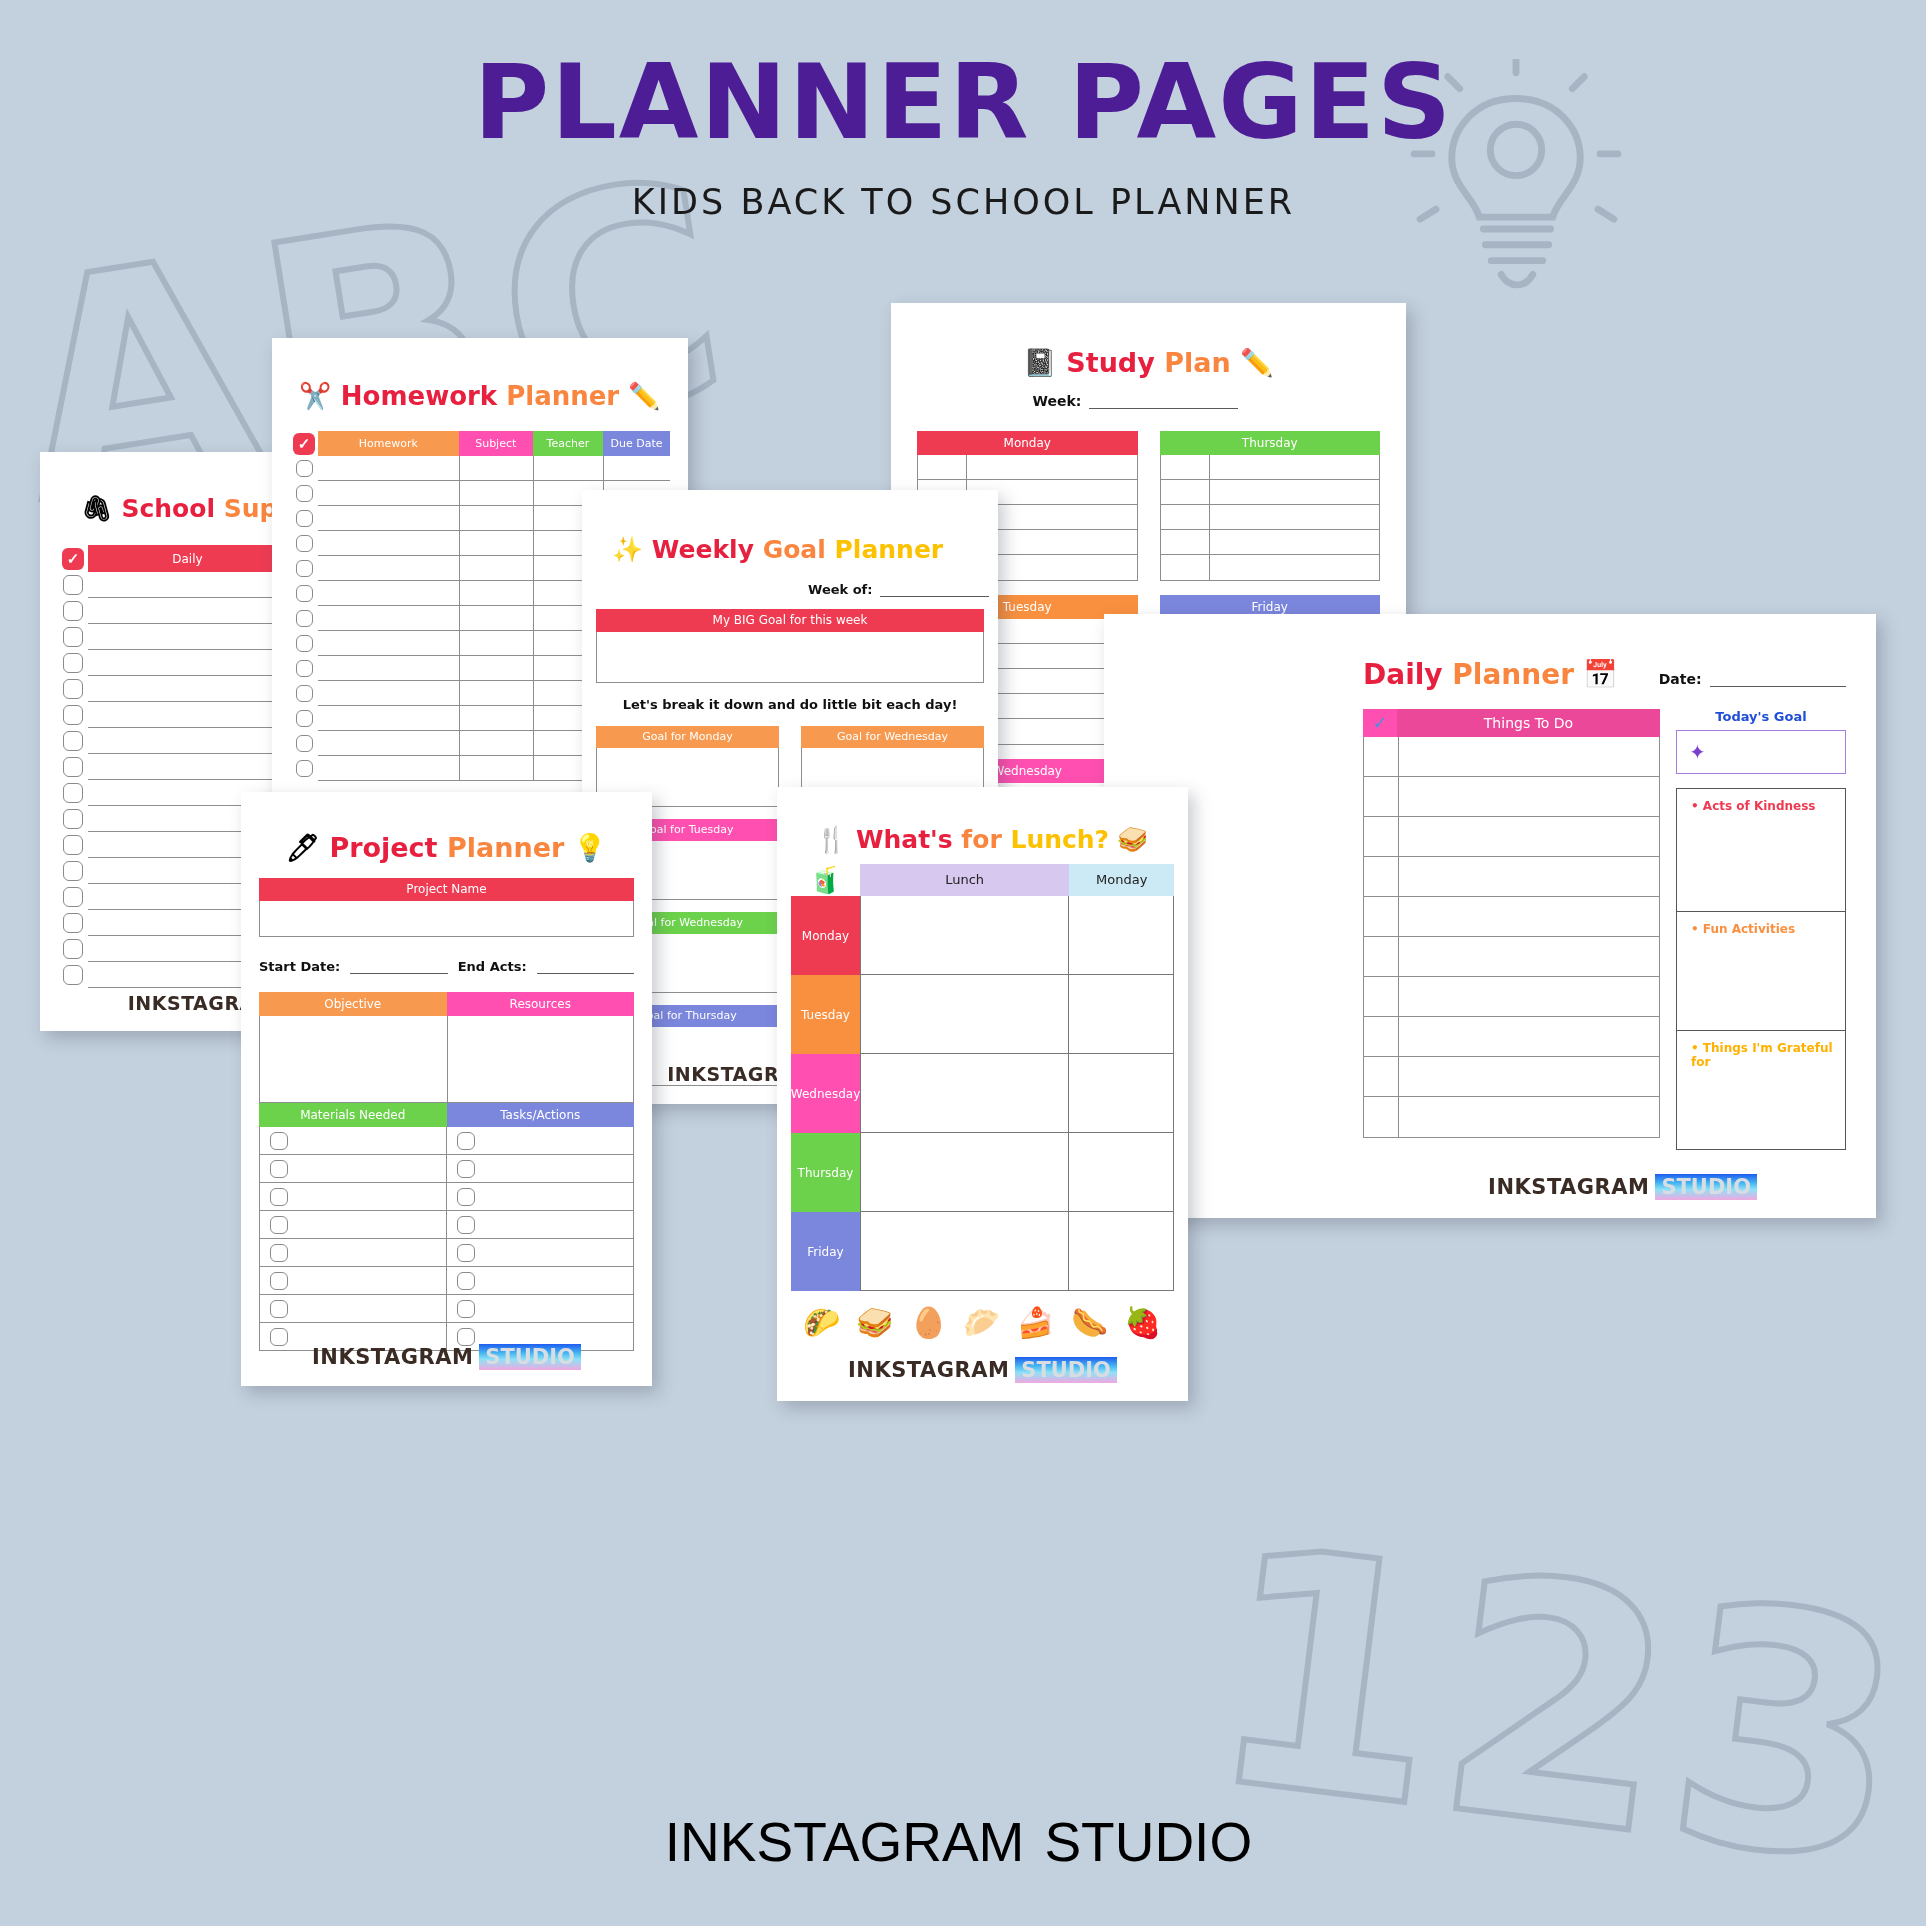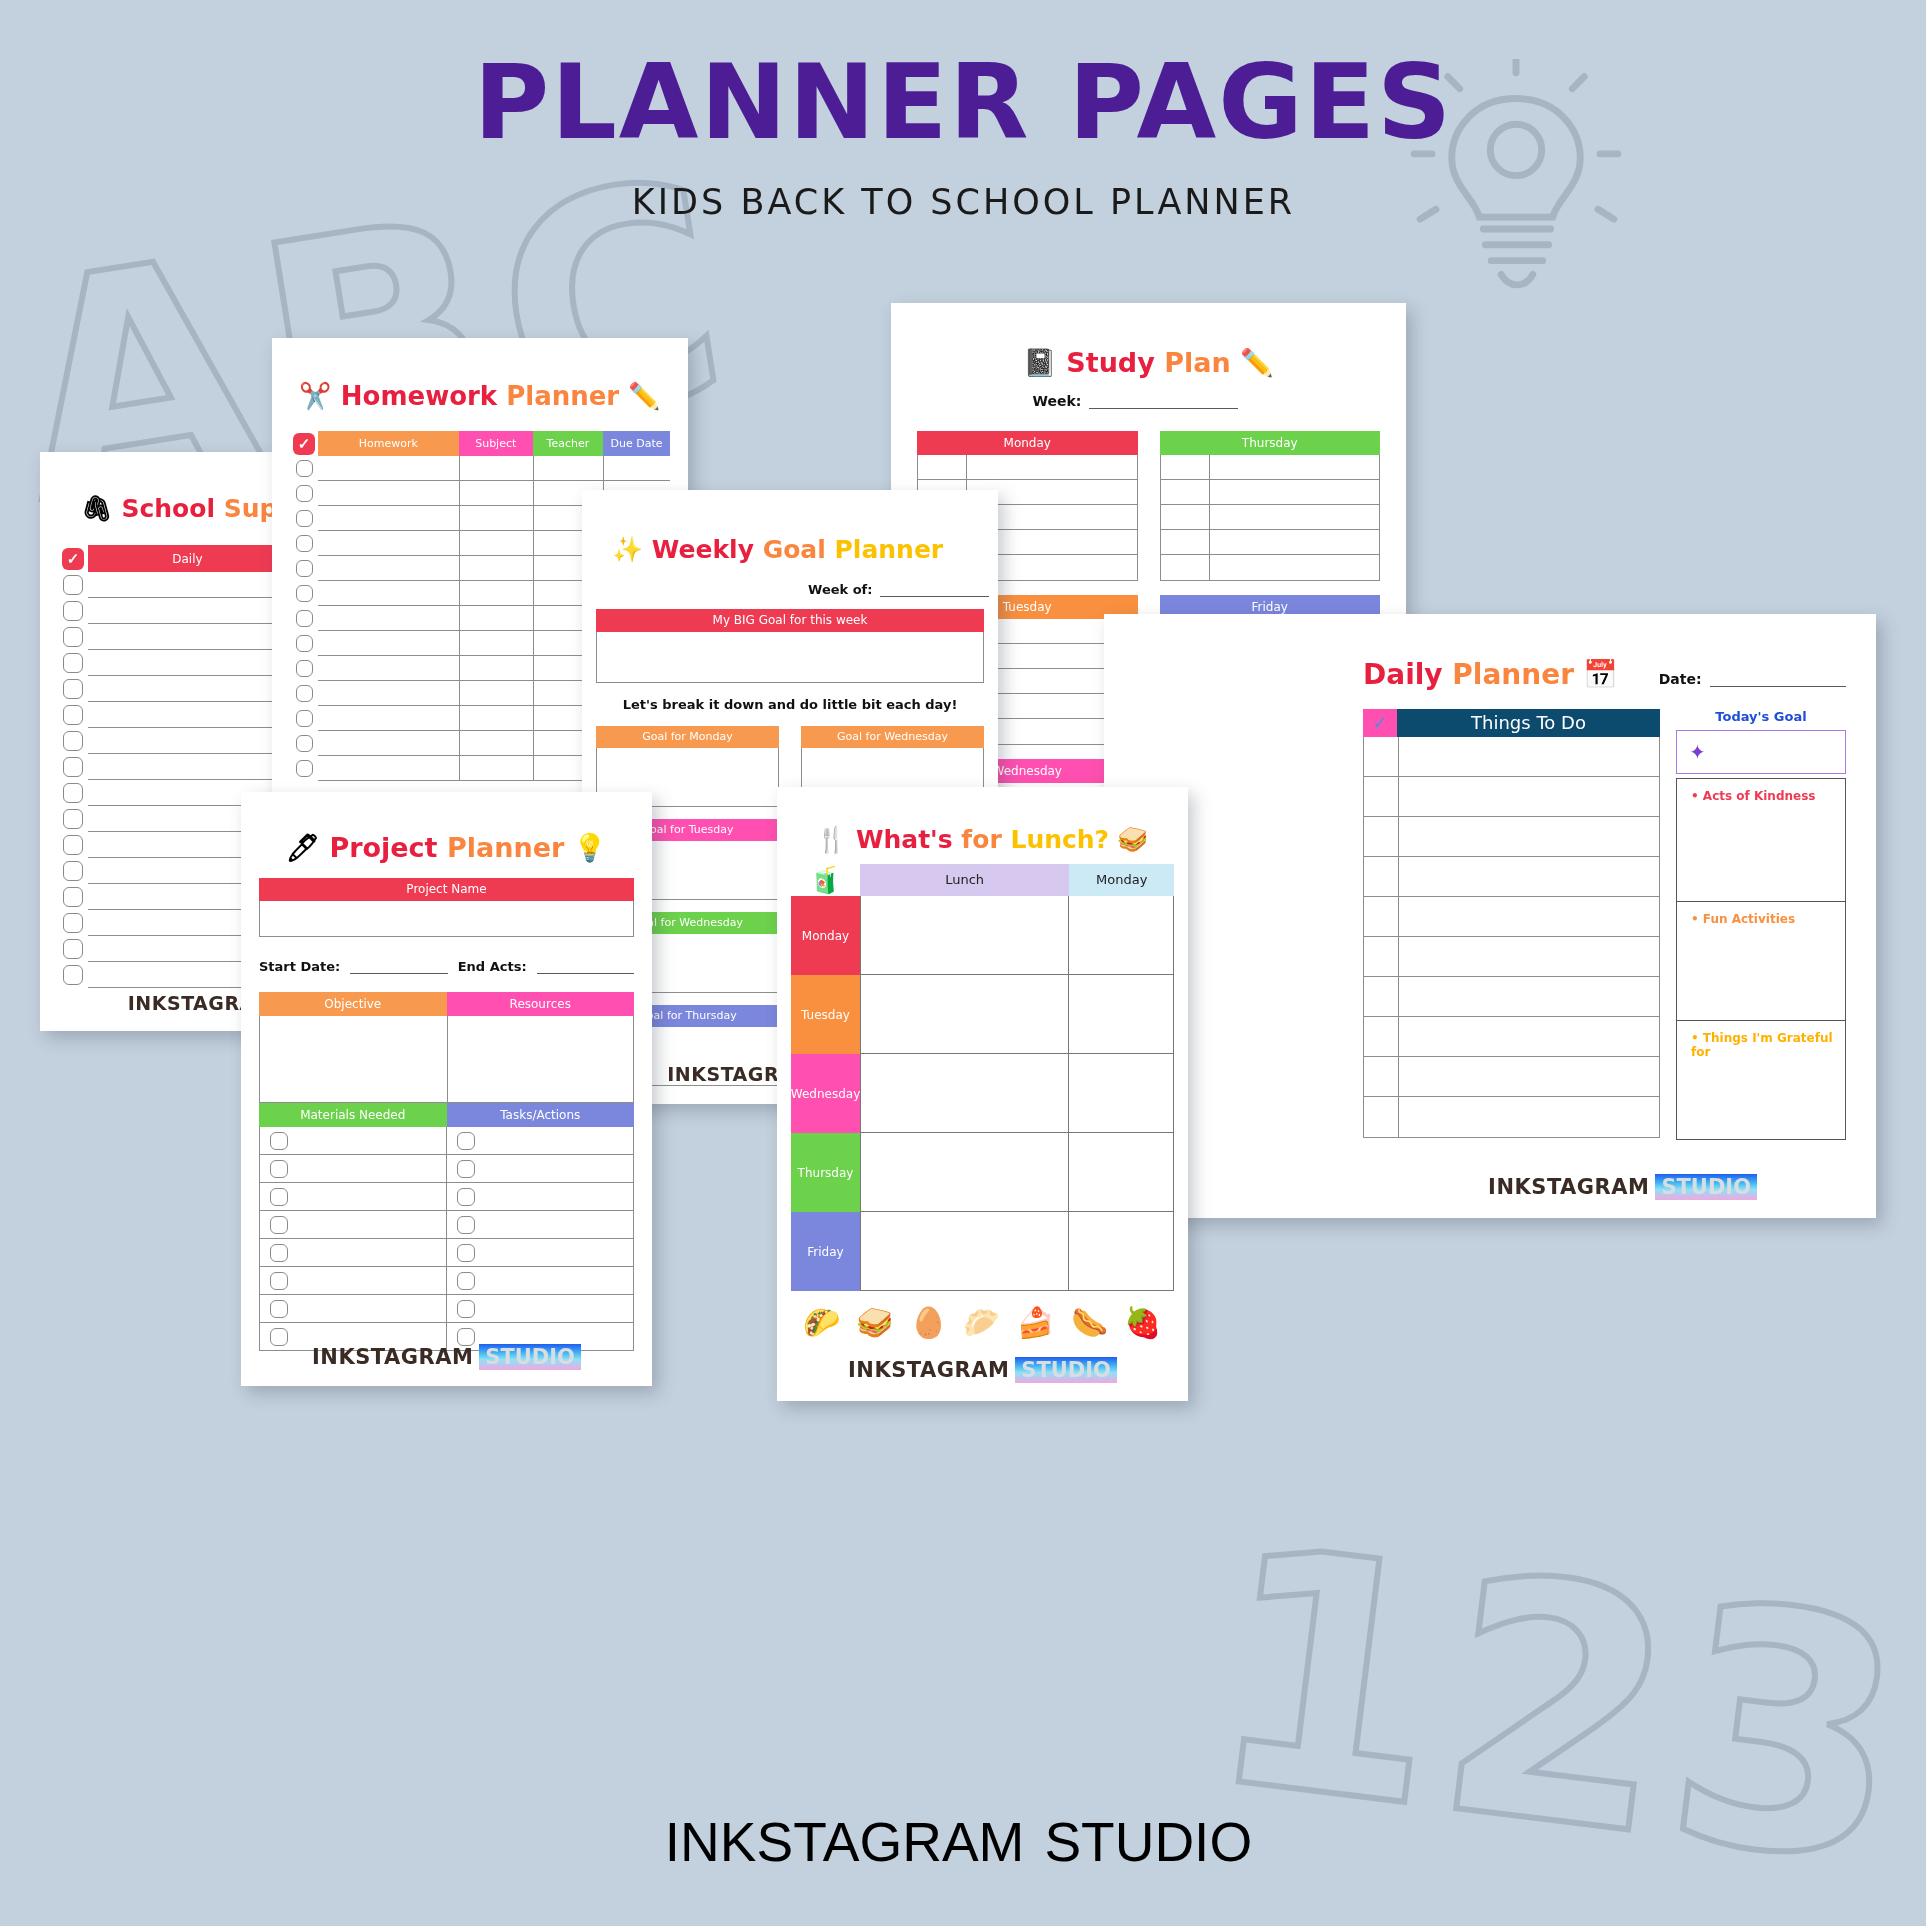--- a/index.html
+++ b/index.html
@@ -503,21 +503,21 @@
       <span class="lbl" style="font-size:14px;">Date:</span>
       <span class="dotline" style="flex:1; height:14px;"></span>
     </div>
   </div>
 
   <div style="display:flex; gap:16px; padding:18px 30px 0 259px;">
 
     <div style="width:297px;">
       <div style="display:flex; height:28px;">
         <div style="width:34px; background:#ff4fb0; display:flex;align-items:center;justify-content:center;color:#4a8fe0;font-size:18px;">✓</div>
-        <div class="hdr" style="flex:1; background:#0c4a6e; font-size:18px; line-height:28px;">Things To Do</div>
+        <div class="hdr" style="flex:1; background:#ec4899; font-size:14px; line-height:28px;">Things To Do</div>
       </div>
       <div id="dp-todo" style="position: relative; border-right: 1px solid rgb(141, 141, 141); border-bottom: 1px solid rgb(141, 141, 141); border-left: 1px solid rgb(141, 141, 141); border-image: initial; border-top: none;">
           <div style="height: 40px; border-bottom: 1px solid rgb(141, 141, 141);"></div>
           <div style="height: 40px; border-bottom: 1px solid rgb(141, 141, 141);"></div>
           <div style="height: 40px; border-bottom: 1px solid rgb(141, 141, 141);"></div>
           <div style="height: 40px; border-bottom: 1px solid rgb(141, 141, 141);"></div>
           <div style="height: 40px; border-bottom: 1px solid rgb(141, 141, 141);"></div>
           <div style="height: 40px; border-bottom: 1px solid rgb(141, 141, 141);"></div>
           <div style="height: 40px; border-bottom: 1px solid rgb(141, 141, 141);"></div>
           <div style="height: 40px; border-bottom: 1px solid rgb(141, 141, 141);"></div>
@@ -525,21 +525,21 @@
           <div style="height: 40px;"></div>
           <div style="position: absolute; top: 0px; bottom: 0px; left: 34px; border-left: 1px solid rgb(141, 141, 141);"></div>
         </div>
     </div>
 
     <div style="flex:1;">
       <div style="text-align:center; font-size:13px; font-weight:bold; color:#1f4fd8; font-family:'DejaVu Sans',sans-serif; margin-bottom:6px;">Today's Goal</div>
       <div style="border:1.6px solid #a77be0; height:44px; display:flex; align-items:center; padding-left:12px; color:#7b3fd0; font-size:20px;">
         <span>✦</span>
       </div>
-      <div id="dp-sections" style="margin-top:4px;">
+      <div id="dp-sections" style="margin-top:14px;">
           <div style="border: 1px solid rgb(85, 85, 85); height: 124px; padding: 10px 0px 0px 14px;">
             <div style="color: rgb(238, 59, 82); font-size: 12px; font-weight: bold; font-family: &quot;DejaVu Sans&quot;, sans-serif;">• Acts of Kindness</div>
           </div>
           <div style="border-right: 1px solid rgb(85, 85, 85); border-bottom: 1px solid rgb(85, 85, 85); border-left: 1px solid rgb(85, 85, 85); border-image: initial; border-top: none; height: 119px; padding: 10px 0px 0px 14px;">
             <div style="color: rgb(249, 144, 63); font-size: 12px; font-weight: bold; font-family: &quot;DejaVu Sans&quot;, sans-serif;">• Fun Activities</div>
           </div>
           <div style="border-right: 1px solid rgb(85, 85, 85); border-bottom: 1px solid rgb(85, 85, 85); border-left: 1px solid rgb(85, 85, 85); border-image: initial; border-top: none; height: 119px; padding: 10px 0px 0px 14px;">
             <div style="color: rgb(255, 177, 0); font-size: 12px; font-weight: bold; font-family: &quot;DejaVu Sans&quot;, sans-serif;">• Things I'm Grateful for</div>
           </div>
         </div>

